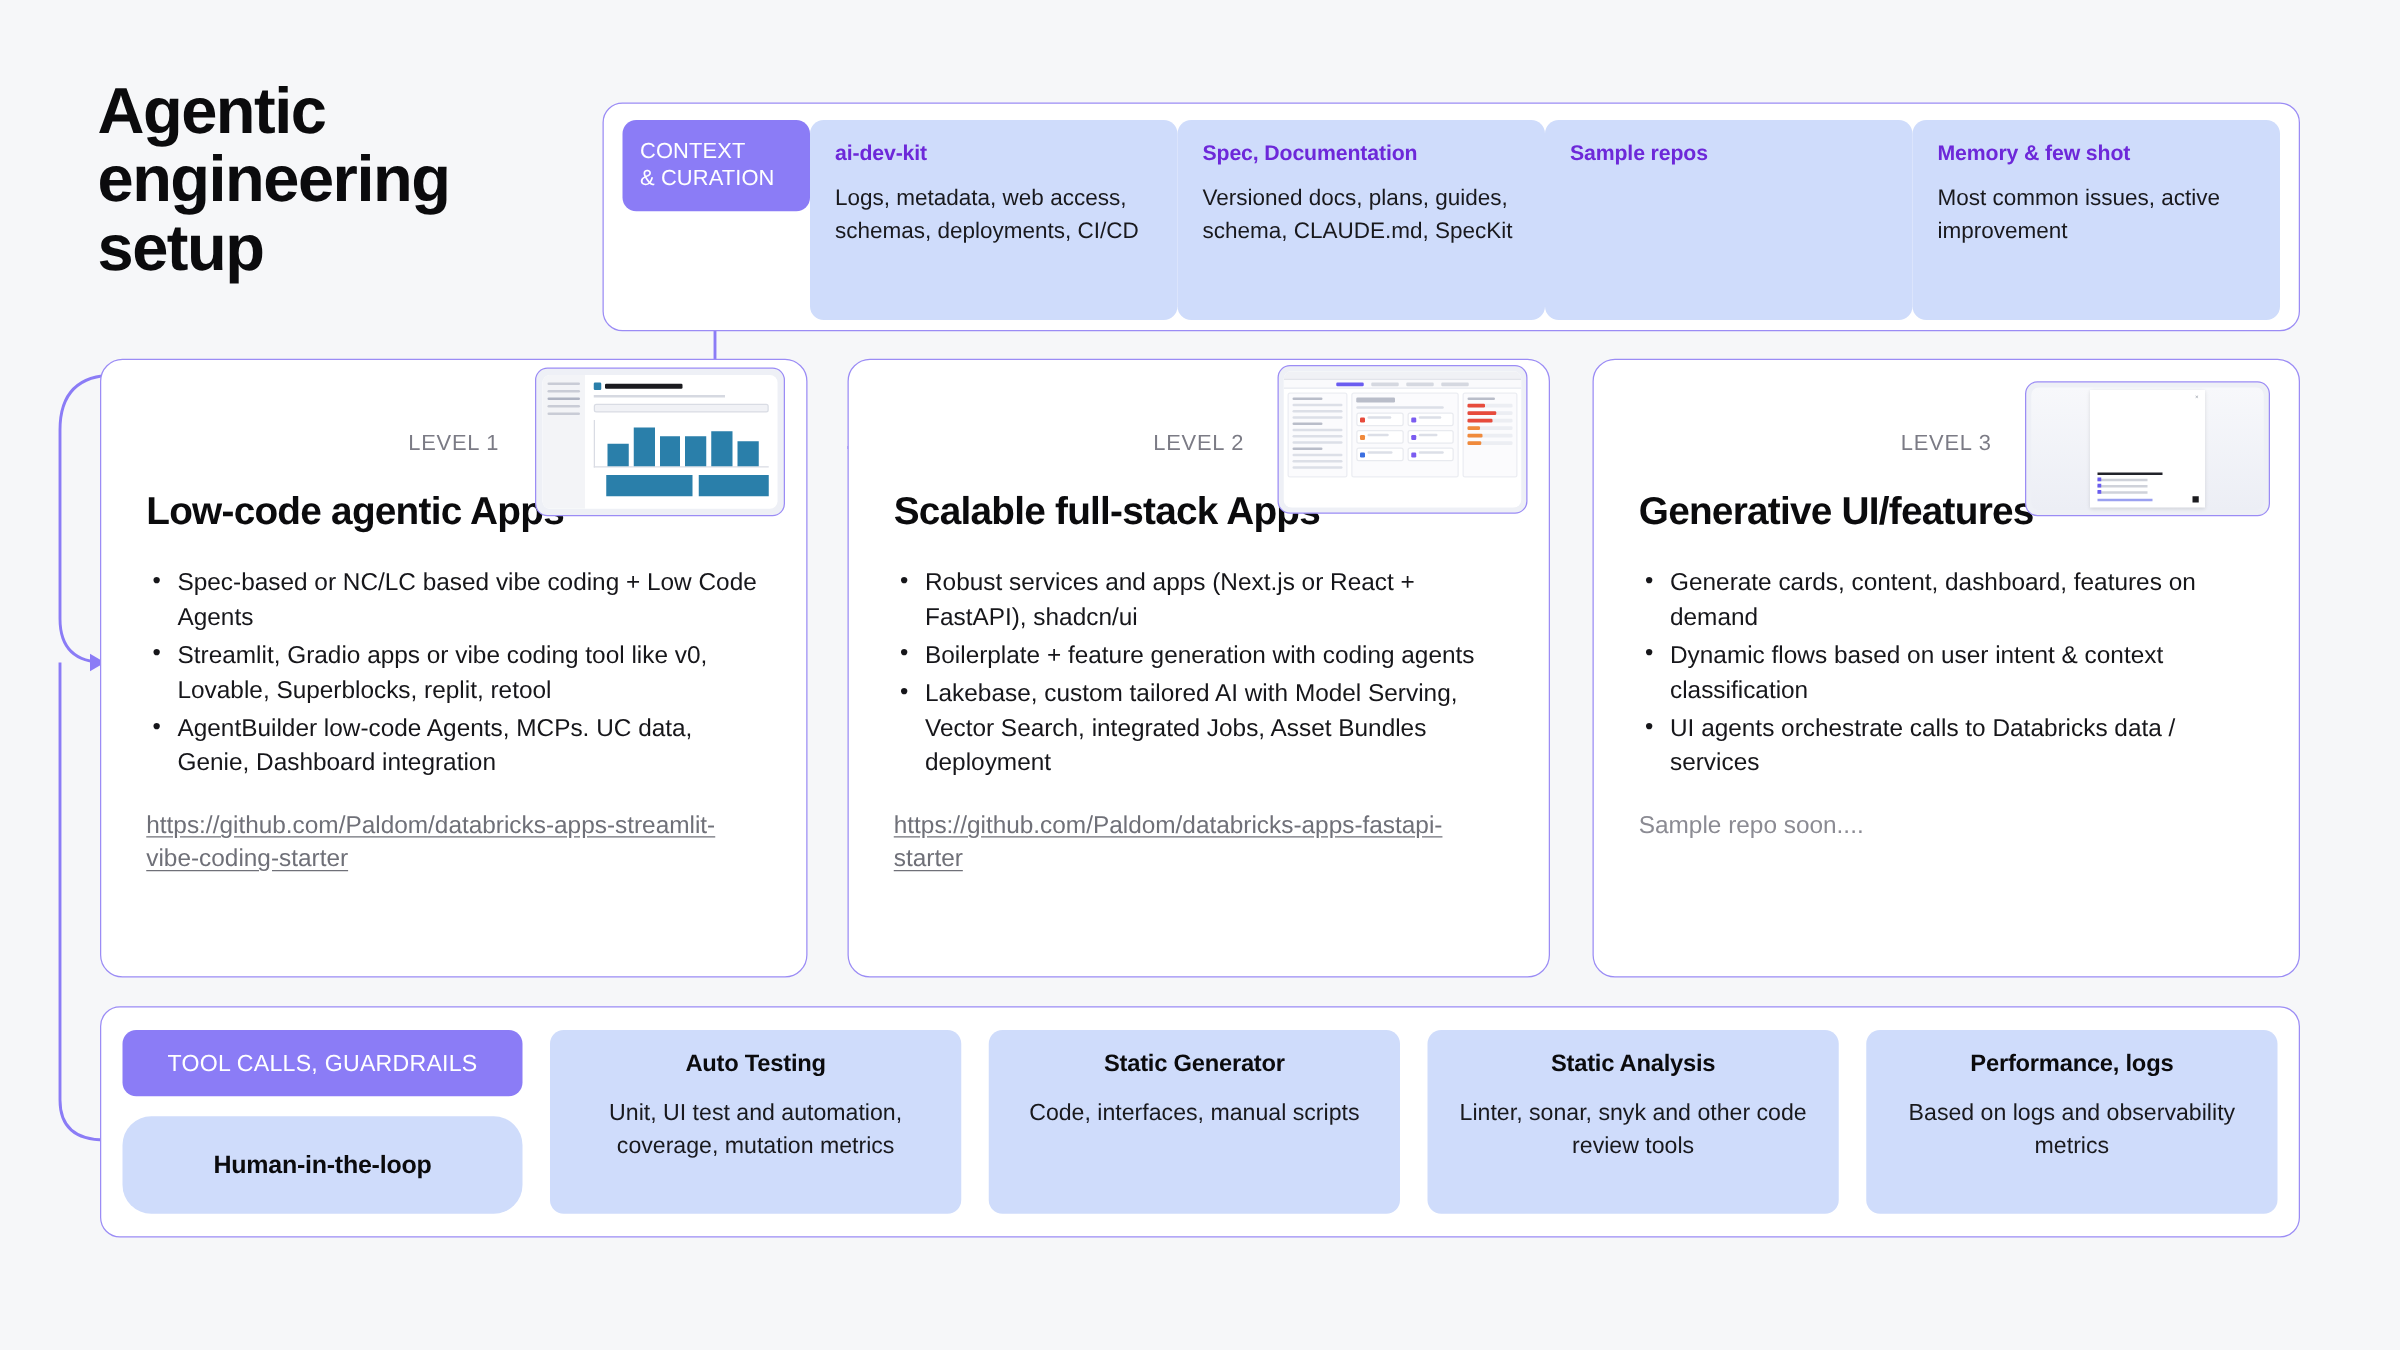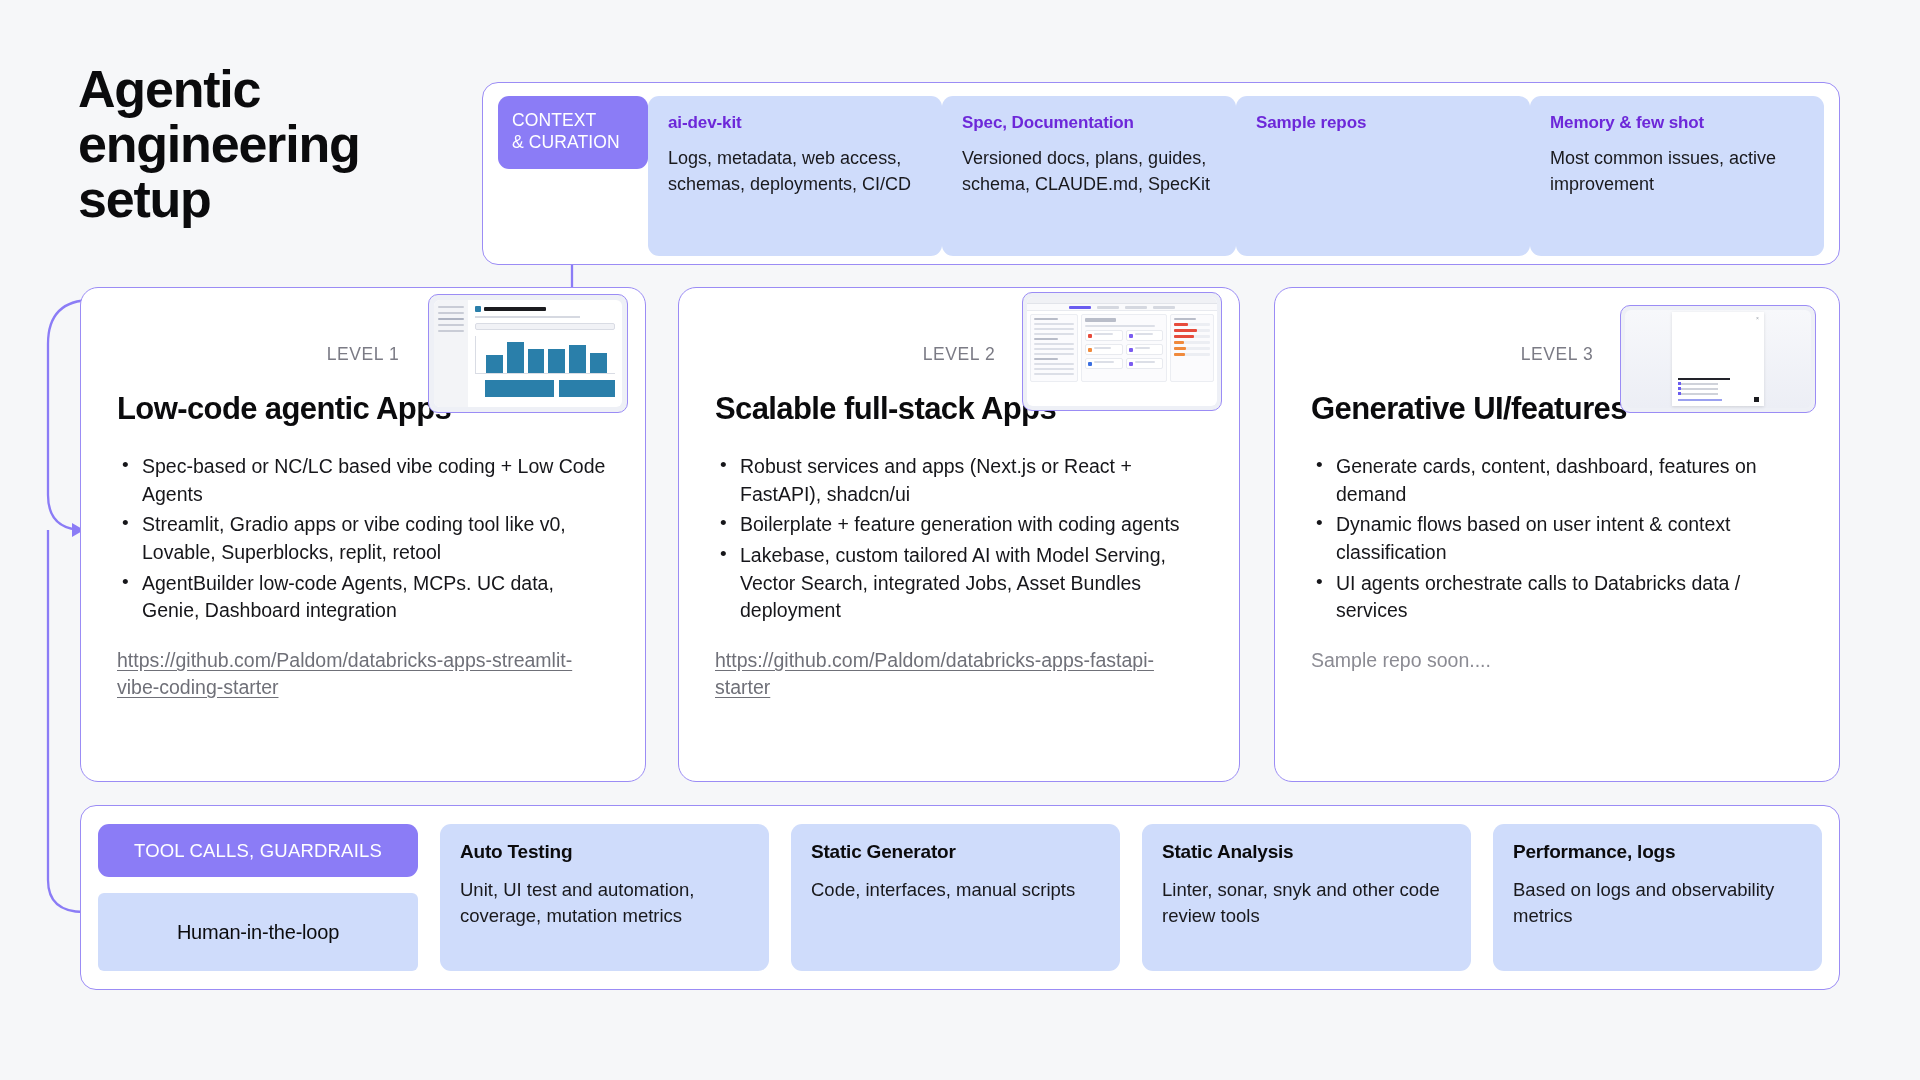--- a/index.html
+++ b/index.html
@@ -157,26 +157,27 @@
     display: flex; gap: 22px; padding: 19px 18px; align-items: stretch;
   }
   .tool-col { flex: 0 0 320px; display: flex; flex-direction: column; gap: 16px; }
   .tool-pill {
     height: 53px; background: #8b7cf6; color: #fff;
     border-radius: 11px; display: flex; align-items: center; justify-content: center;
     font-size: 18.5px; font-weight: 500; letter-spacing: 0.2px;
   }
   .tool-hitl {
     flex: 1; background: #cfdcfb; color: #0b0b0d;
-    border-radius: 6px; display: flex; align-items: center; justify-content: center;
-    font-size: 20px; font-weight: 400; letter-spacing: -0.2px;
+    border-radius: 23px; display: flex; align-items: center; justify-content: center;
+    font-size: 20px; font-weight: 700; letter-spacing: -0.2px;
   }
   .tool-card {
     flex: 1 1 0; min-width: 0; background: #cfdcfb; border-radius: 11px;
     padding: 17px 20px;
+    text-align: center;
   }
   .tool-card .tc-title {
     font-size: 19px; font-weight: 700; color: #0b0b0d; letter-spacing: -0.2px; margin-bottom: 14px;
   }
   .tool-card .tc-body { font-size: 18.5px; line-height: 1.42; color: #19191d; }
 
   
   #wires { position: absolute; left: 0; top: 0; width: 1920px; height: 1080px; pointer-events: none; }
   .mig-label {
     position: absolute; left: 708px; top: 318px;

